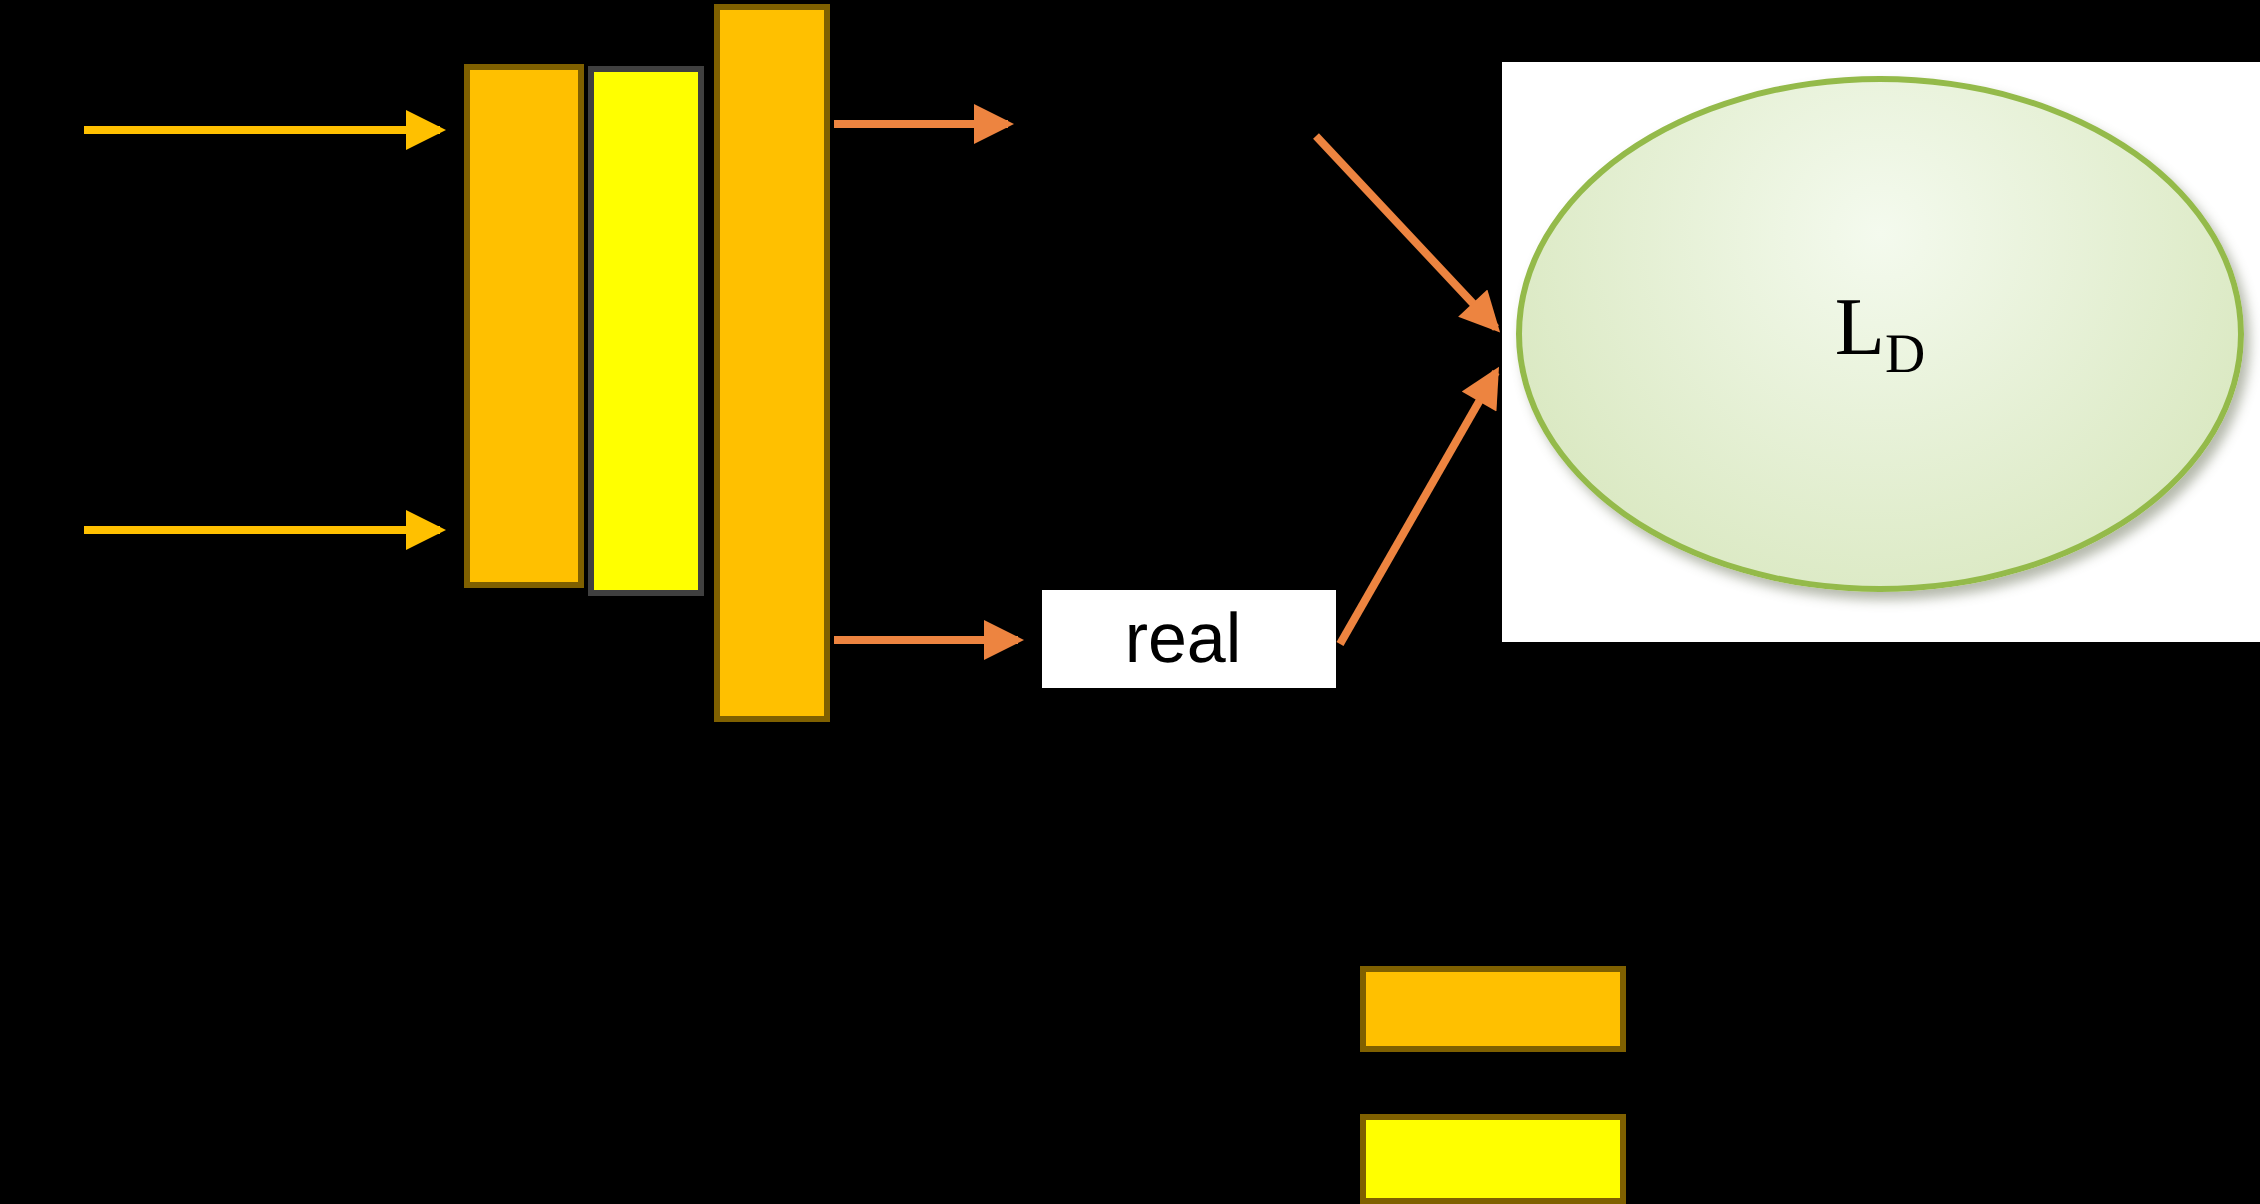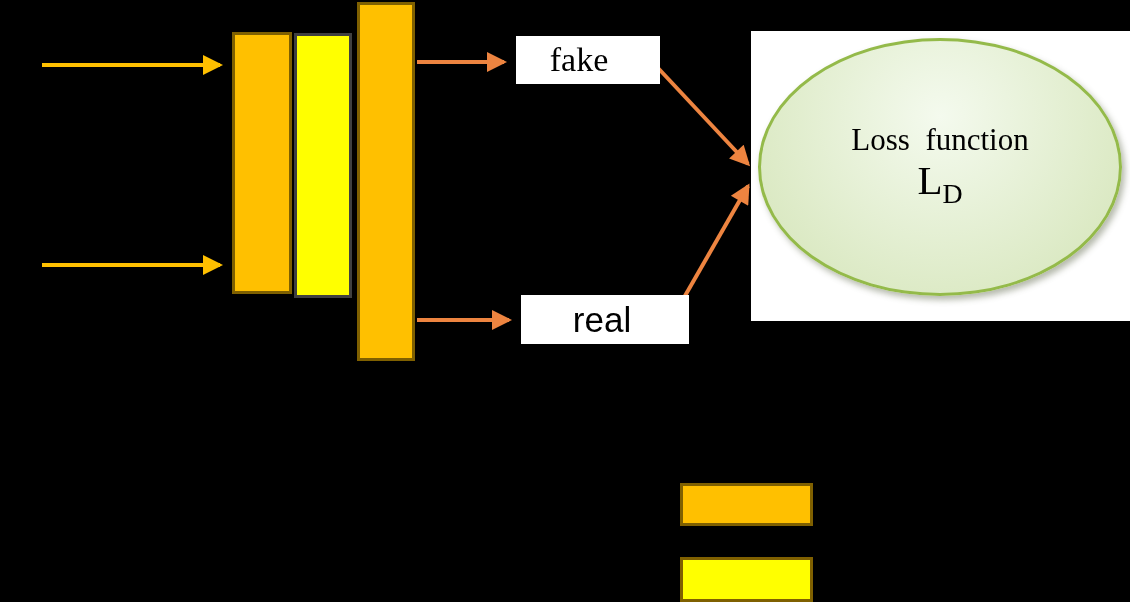--- a/index.html
+++ b/index.html
@@ -42,21 +42,21 @@
     color:var(--c-label-text);
     display:flex;align-items:center;justify-content:center;
   }
   .tag-fake{
     left:516px;top:36px;width:144px;height:48px;
     font-family:"Liberation Serif", serif;
     font-size:34px;line-height:1;
     padding-right:18px;box-sizing:border-box;
   }
   .tag-real{
-    left:521px;top:295px;width:168px;height:49px;
+    left:521px;top:295px;width:147px;height:49px;
     font-family:"Liberation Sans", sans-serif;
     font-size:35px;line-height:1;
     padding-right:6px;box-sizing:border-box;
   }
 
   .loss-card{
     position:absolute;
     left:751px;top:31px;width:379px;height:290px;
     background:var(--c-label-bg);
   }
@@ -102,31 +102,27 @@
     <line class="ln-orange" x1="417" y1="62" x2="504" y2="62" marker-end="url(#ah-orange)"></line>
     <line class="ln-orange" x1="417" y1="320" x2="509" y2="320" marker-end="url(#ah-orange)"></line>
     <line class="ln-orange" x1="658" y1="68" x2="748" y2="164" marker-end="url(#ah-orange)"></line>
     <line class="ln-orange" x1="670" y1="322" x2="748" y2="186" marker-end="url(#ah-orange)"></line>
   </svg>
 
   <div class="bar bar-gold bar-front"></div>
   <div class="bar bar-yellow bar-mid"></div>
   <div class="bar bar-gold bar-back"></div>
 
-  <div class="tag-box tag-fake">
-    <span>fake</span>
-  </div>
 
   <div class="tag-box tag-real">
     <span>real</span>
   </div>
 
   <div class="loss-card">
     <div class="loss-ellipse">
-      <div class="loss-line1">Loss  function</div>
       <div class="loss-line2"><span>L</span><sub>D</sub></div>
     </div>
   </div>
 
   <div class="legend">
     <div class="swatch swatch-gold"></div>
     <div class="swatch swatch-yellow"></div>
   </div>
 
 </div>

